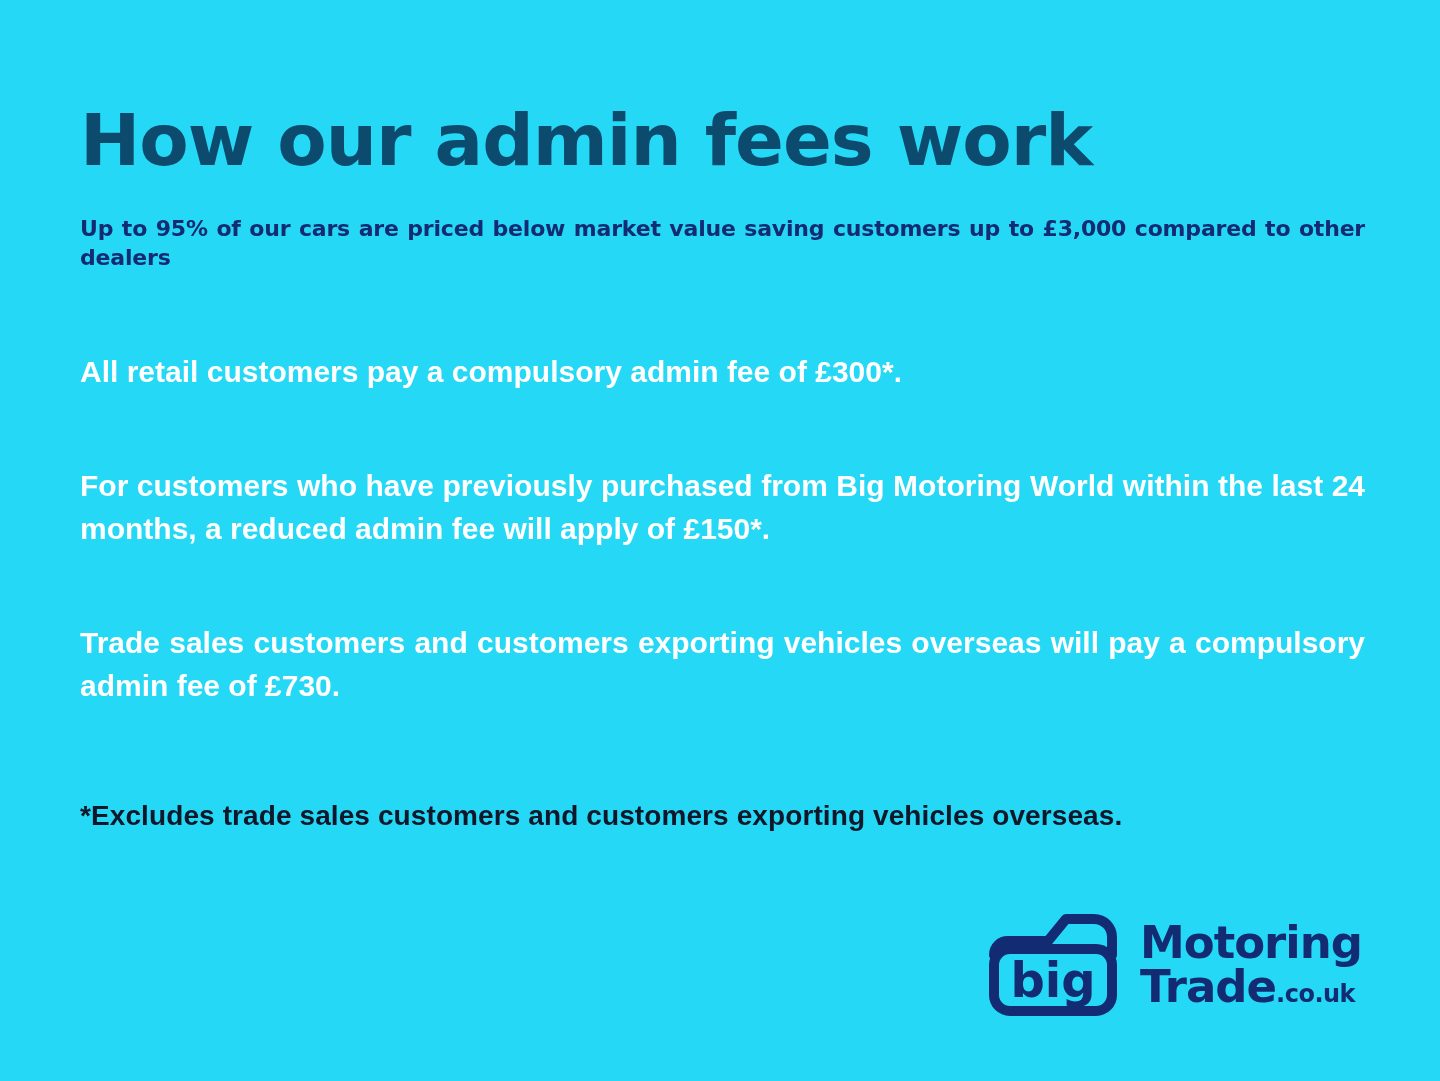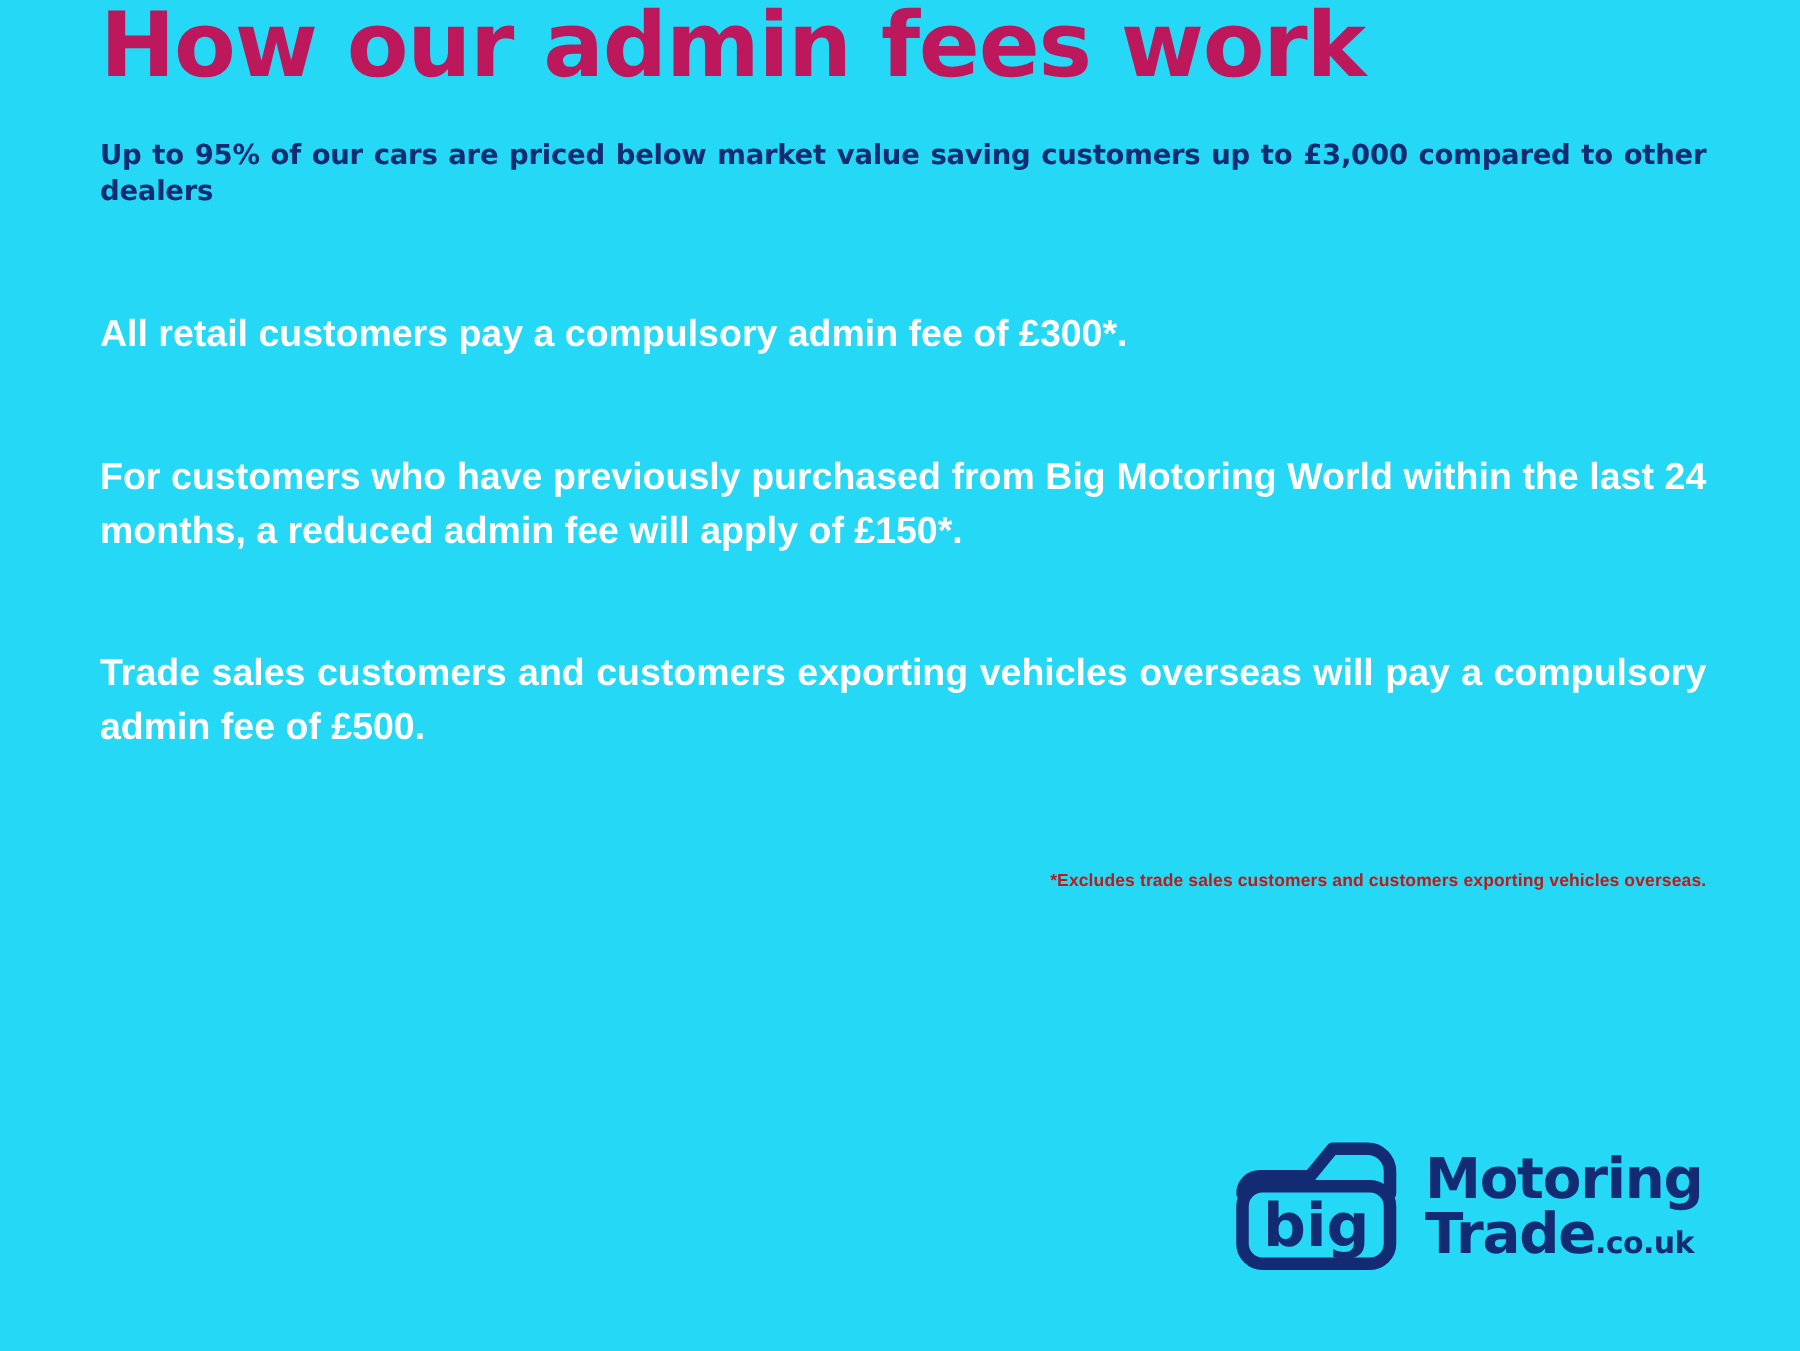--- a/index.html
+++ b/index.html
@@ -16,25 +16,26 @@
   .slide {
     position: relative;
     width: 1440px;
     height: 1081px;
     background: #25D8F5;
     box-sizing: border-box;
     padding: 0 80px;
   }
   .headline {
     margin: 0;
+    padding-top: 104px;
     font-size: 72px;
     line-height: 1.0;
     font-weight: 800;
     letter-spacing: -1px;
-    color: #be185d;
+    color: #0c4a6e;
     font-family: "DejaVu Sans", sans-serif;
   }
   .subhead {
     margin: 0;
     padding-top: 38px;
     width: 1285px;
     font-size: 22px;
     line-height: 1.32;
     font-weight: 800;
     color: #122B73;
@@ -52,23 +53,23 @@
     text-align: justify;
     text-align-last: left;
     font-family: "Liberation Sans", sans-serif;
   }
   .p1 { padding-top: 48px; }
   .p2 { padding-top: 40px; }
   .p3 { padding-top: 40px; }
   .footnote {
     width: 1285px;
     padding-top: 62px;
-    text-align: right;
-    color: #b91c1c;
-    font-size: 14px;
+    text-align: left;
+    color: #0f172a;
+    font-size: 28px;
     font-weight: 600;
     letter-spacing: 0.1px;
     font-family: "Liberation Sans", sans-serif;
   }
   .logo-wrap {
     position: absolute;
     right: 78px;
     bottom: 62px;
     display: flex;
     align-items: center;
@@ -104,21 +105,21 @@
 <div class="slide">
 
   <h1 class="headline">How our admin fees work</h1>
 
   <p class="subhead">Up to 95% of our cars are priced below market value saving customers up to £3,000 compared to other dealers</p>
 
   <p class="body-block p1">All retail customers pay a compulsory admin fee of £300*.</p>
 
   <p class="body-block p2">For customers who have previously purchased from Big Motoring World within the last 24 months, a reduced admin fee will apply of £150*.</p>
 
-  <p class="body-block p3">Trade sales customers and customers exporting vehicles overseas will pay a compulsory admin fee of £500.</p>
+  <p class="body-block p3">Trade sales customers and customers exporting vehicles overseas will pay a compulsory admin fee of £730.</p>
 
   <p class="footnote">*Excludes trade sales customers and customers exporting vehicles overseas.</p>
 
   <div class="logo-wrap">
     <svg class="logo-mark" width="140" height="108" viewBox="0 0 140 108">
       <path d="M8 44 C8 36 14 30 22 30 L62 30 L80 8 L108 8 C118 8 126 16 126 26 L126 44" fill="none" stroke="#122B73" stroke-width="10" stroke-linecap="round" stroke-linejoin="round"></path>
       <rect x="8" y="38" width="118" height="62" rx="16" ry="16" fill="none" stroke="#122B73" stroke-width="10"></rect>
       <text x="67" y="86" text-anchor="middle" font-family="DejaVu Sans, sans-serif" font-size="48" font-weight="800" fill="#122B73">big</text>
     </svg>
     <div class="logo-text">

